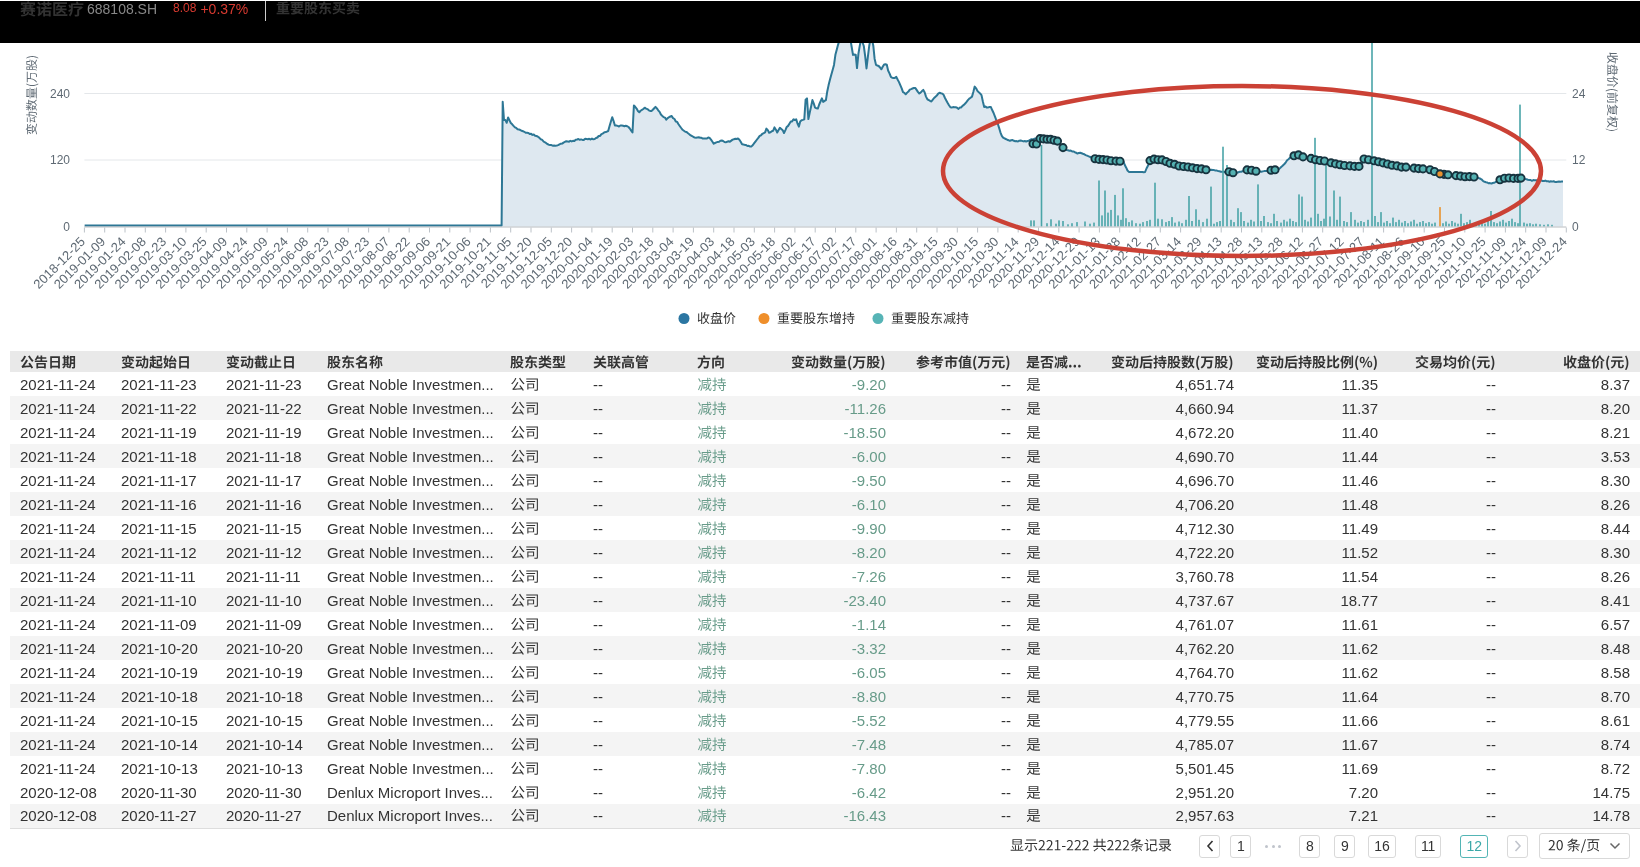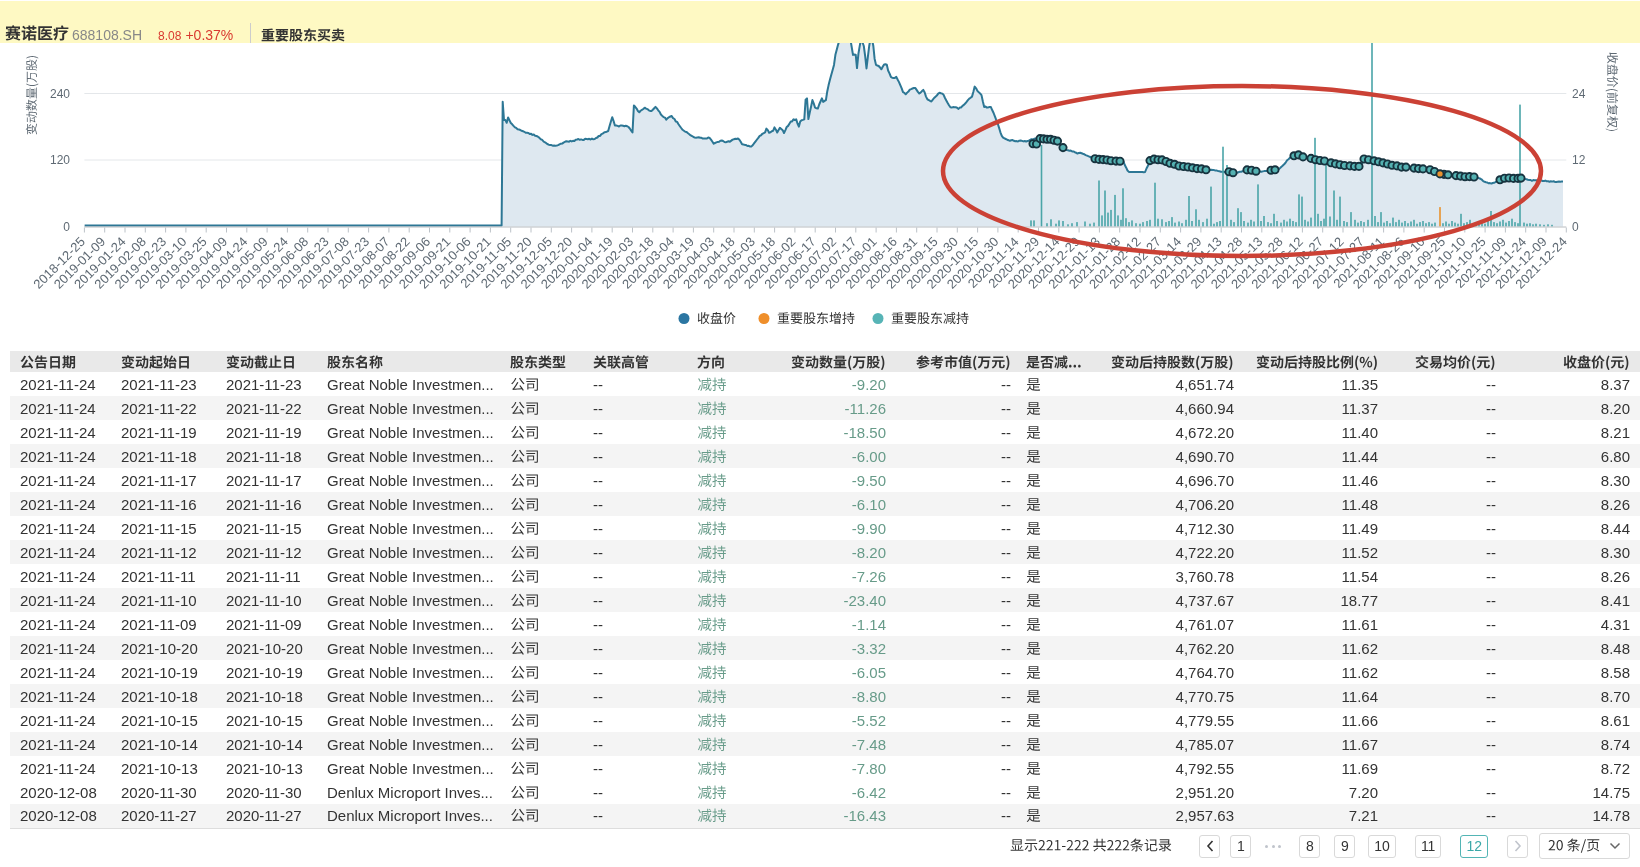--- a/index.html
+++ b/index.html
@@ -1,17 +1,17 @@
 <!DOCTYPE html>
 <html><head><meta charset="utf-8"><style>
 *{margin:0;padding:0;box-sizing:border-box}
 html,body{width:1640px;height:867px;background:#fff;font-family:"Liberation Sans",sans-serif;overflow:hidden}
 #page{position:relative;width:1640px;height:867px}
 svg.zh{display:inline-block;vertical-align:-0.22em}
-#topbar{position:absolute;left:0;top:1px;width:1640px;height:42px;background:#fef9c3;display:flex;align-items:flex-end;padding-left:5px}
+#topbar{position:absolute;left:0;top:1px;width:1640px;height:42px;background:#000000;display:flex;align-items:flex-start;padding-left:20px}
 #topbar .code{color:#888;font-size:14px;margin-left:3px}
 #topbar .px{color:#d93a30;font-size:12px;margin-left:16px}
 #topbar .chg{color:#d93a30;font-size:14px;margin-left:4px}
 #topbar .vdiv{width:1px;height:20px;background:#ccc;margin-left:17px}
 #topbar svg.zh:last-of-type{margin-left:10px}
 #chart{position:absolute;left:0;top:43px}
 #tbl{position:absolute;left:10px;top:351px;width:1630px}
 table{border-collapse:collapse;table-layout:fixed;width:1630px;font-size:15px;color:#333}
 thead tr{background:#e9e9e9;height:21px}
 th{font-weight:bold;padding:0}
@@ -626,21 +626,21 @@
                 <use href="#z-jc"></use>
               </svg></td>
             <td class="r grn">-6.00</td>
             <td class="r dd">--</td>
             <td class="l p5"><svg class="zh" width="15" height="16" viewBox="0 -13.20 15 16.50" fill="#333">
                 <use href="#z-shi"></use>
               </svg></td>
             <td class="r">4,690.70</td>
             <td class="r">11.44</td>
             <td class="r dd">--</td>
-            <td class="r">6.80</td>
+            <td class="r">3.53</td>
           </tr>
           <tr>
             <td class="l">2021-11-24</td>
             <td class="l">2021-11-17</td>
             <td class="l">2021-11-17</td>
             <td class="l nm">Great Noble Investmen...</td>
             <td class="l"><svg class="zh" width="30" height="16" viewBox="0 -13.20 30 16.50" fill="#333">
                 <use href="#z-gs"></use>
               </svg></td>
             <td class="l dd">--</td>
@@ -780,21 +780,21 @@
                 <use href="#z-jc"></use>
               </svg></td>
             <td class="r grn">-1.14</td>
             <td class="r dd">--</td>
             <td class="l p5"><svg class="zh" width="15" height="16" viewBox="0 -13.20 15 16.50" fill="#333">
                 <use href="#z-shi"></use>
               </svg></td>
             <td class="r">4,761.07</td>
             <td class="r">11.61</td>
             <td class="r dd">--</td>
-            <td class="r">4.31</td>
+            <td class="r">6.57</td>
           </tr>
           <tr class="g">
             <td class="l">2021-11-24</td>
             <td class="l">2021-10-20</td>
             <td class="l">2021-10-20</td>
             <td class="l nm">Great Noble Investmen...</td>
             <td class="l"><svg class="zh" width="30" height="16" viewBox="0 -13.20 30 16.50" fill="#333">
                 <use href="#z-gs"></use>
               </svg></td>
             <td class="l dd">--</td>
@@ -909,21 +909,21 @@
               </svg></td>
             <td class="l dd">--</td>
             <td class="l"><svg class="zh" width="30" height="16" viewBox="0 -13.20 30 16.50" fill="#679b89">
                 <use href="#z-jc"></use>
               </svg></td>
             <td class="r grn">-7.80</td>
             <td class="r dd">--</td>
             <td class="l p5"><svg class="zh" width="15" height="16" viewBox="0 -13.20 15 16.50" fill="#333">
                 <use href="#z-shi"></use>
               </svg></td>
-            <td class="r">4,792.55</td>
+            <td class="r">5,501.45</td>
             <td class="r">11.69</td>
             <td class="r dd">--</td>
             <td class="r">8.72</td>
           </tr>
           <tr>
             <td class="l">2020-12-08</td>
             <td class="l">2020-11-30</td>
             <td class="l">2020-11-30</td>
             <td class="l nm">Denlux Microport Inves...</td>
             <td class="l"><svg class="zh" width="30" height="16" viewBox="0 -13.20 30 16.50" fill="#333">
@@ -978,21 +978,21 @@
         </svg>
       </span>
       <span class="pbtn" style="margin-left:10px">1</span>
       <span class="dots">
         <i></i>
         <i></i>
         <i></i>
       </span>
       <span class="pbtn" style="margin-left:18px">8</span>
       <span class="pbtn" style="margin-left:14px">9</span>
-      <span class="pbtn" style="margin-left:13px">10</span>
+      <span class="pbtn" style="margin-left:13px">16</span>
       <span class="pbtn">11</span>
       <span class="pbtn act">12</span>
       <span class="pbtn arr">
         <svg width="8" height="12" viewBox="0 0 8 12">
           <path d="M1.5 1 L6 6 L1.5 11" fill="none" stroke="#c0c4cc" stroke-width="1.6"></path>
         </svg>
       </span>
       <span class="psel">
         <svg class="zh" width="52" height="15.4" viewBox="0 -12.32 52 15.4" fill="#333">
           <path d="M0.6 0.0H7.1V-1.1H4.2C3.7 -1.1 3.1 -1.1 2.5 -1.0C5.0 -3.3 6.6 -5.4 6.6 -7.4C6.6 -9.3 5.4 -10.4 3.6 -10.4C2.3 -10.4 1.4 -9.9 0.6 -8.9L1.3 -8.2C1.9 -8.9 2.6 -9.4 3.4 -9.4C4.7 -9.4 5.3 -8.6 5.3 -7.4C5.3 -5.6 3.8 -3.6 0.6 -0.8Z M11.7 0.2C13.6 0.2 14.9 -1.6 14.9 -5.2C14.9 -8.7 13.6 -10.4 11.7 -10.4C9.7 -10.4 8.5 -8.7 8.5 -5.2C8.5 -1.6 9.7 0.2 11.7 0.2ZM11.7 -0.9C10.5 -0.9 9.7 -2.2 9.7 -5.2C9.7 -8.2 10.5 -9.4 11.7 -9.4C12.8 -9.4 13.6 -8.2 13.6 -5.2C13.6 -2.2 12.8 -0.9 11.7 -0.9Z M22.9 -2.5C22.2 -1.7 20.9 -0.7 20.0 -0.1C20.2 0.0 20.6 0.4 20.7 0.6C21.7 -0.0 23.0 -1.2 23.7 -2.2ZM27.5 -2.0C28.5 -1.2 29.6 -0.1 30.1 0.7L30.9 0.1C30.4 -0.7 29.2 -1.8 28.2 -2.6ZM28.0 -9.6C27.4 -8.8 26.6 -8.2 25.7 -7.7C24.8 -8.2 24.1 -8.8 23.5 -9.5L23.5 -9.6ZM24.0 -11.8C23.2 -10.5 21.8 -9.1 19.7 -8.1C20.0 -7.9 20.3 -7.5 20.5 -7.3C21.4 -7.8 22.1 -8.3 22.8 -8.9C23.3 -8.2 24.0 -7.6 24.7 -7.2C23.0 -6.4 21.1 -5.9 19.2 -5.6C19.4 -5.3 19.6 -4.9 19.7 -4.6C21.7 -5.0 23.9 -5.6 25.7 -6.6C27.4 -5.7 29.4 -5.1 31.5 -4.7C31.7 -5.0 31.9 -5.5 32.2 -5.7C30.2 -5.9 28.3 -6.4 26.7 -7.1C27.9 -7.9 29.0 -8.9 29.6 -10.1L28.9 -10.5L28.7 -10.5H24.3C24.6 -10.8 24.9 -11.2 25.1 -11.6ZM25.1 -5.5V-4.0H20.7V-3.1H25.1V-0.0C25.1 0.1 25.1 0.2 24.9 0.2C24.8 0.2 24.2 0.2 23.7 0.1C23.8 0.4 24.0 0.8 24.0 1.1C24.8 1.1 25.4 1.1 25.7 0.9C26.1 0.8 26.2 0.5 26.2 -0.0V-3.1H30.6V-4.0H26.2V-5.5Z M32.8 2.5H33.8L38.0 -11.1H37.0Z M44.7 -6.5V-3.9C44.7 -2.4 44.1 -0.8 38.9 0.3C39.1 0.5 39.4 0.9 39.5 1.1C45.0 -0.1 45.7 -2.0 45.7 -3.9V-6.5ZM45.8 -1.5C47.4 -0.8 49.5 0.4 50.6 1.2L51.2 0.3C50.1 -0.4 48.0 -1.6 46.4 -2.3ZM40.6 -8.3V-1.8H41.6V-7.4H48.8V-1.8H49.9V-8.3H44.9C45.1 -8.8 45.4 -9.4 45.7 -10.0H51.3V-11.0H39.2V-10.0H44.5C44.3 -9.5 44.0 -8.8 43.8 -8.3Z"></path>

